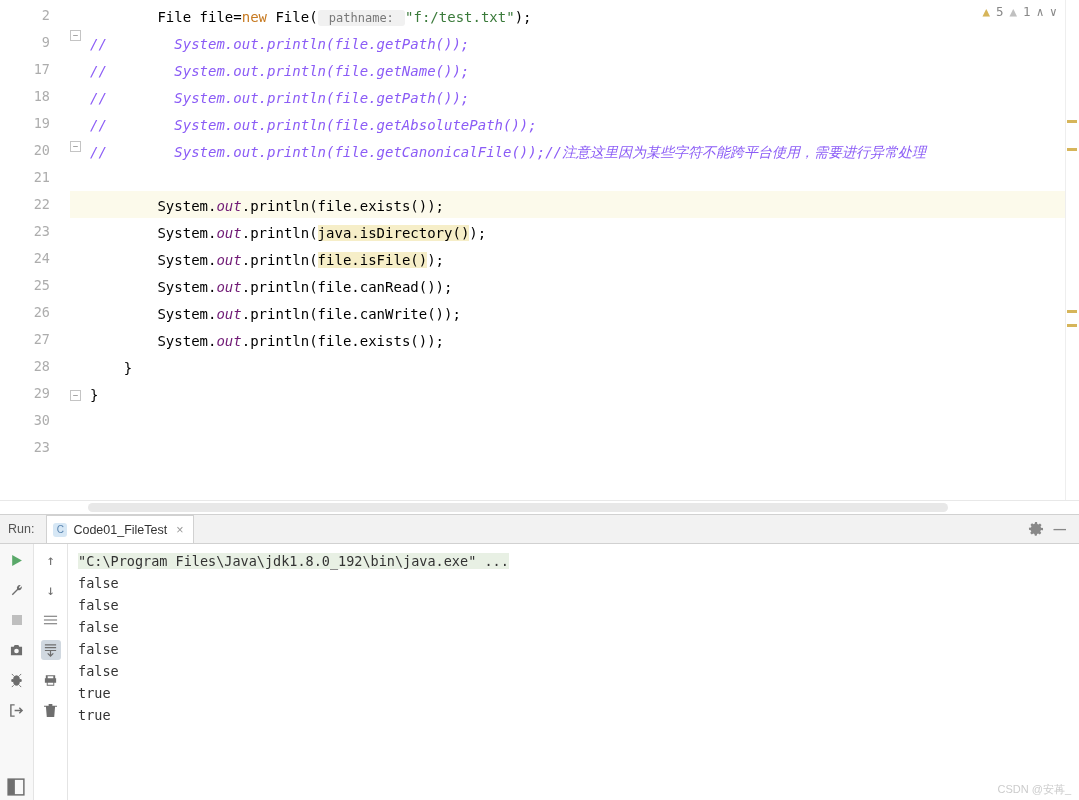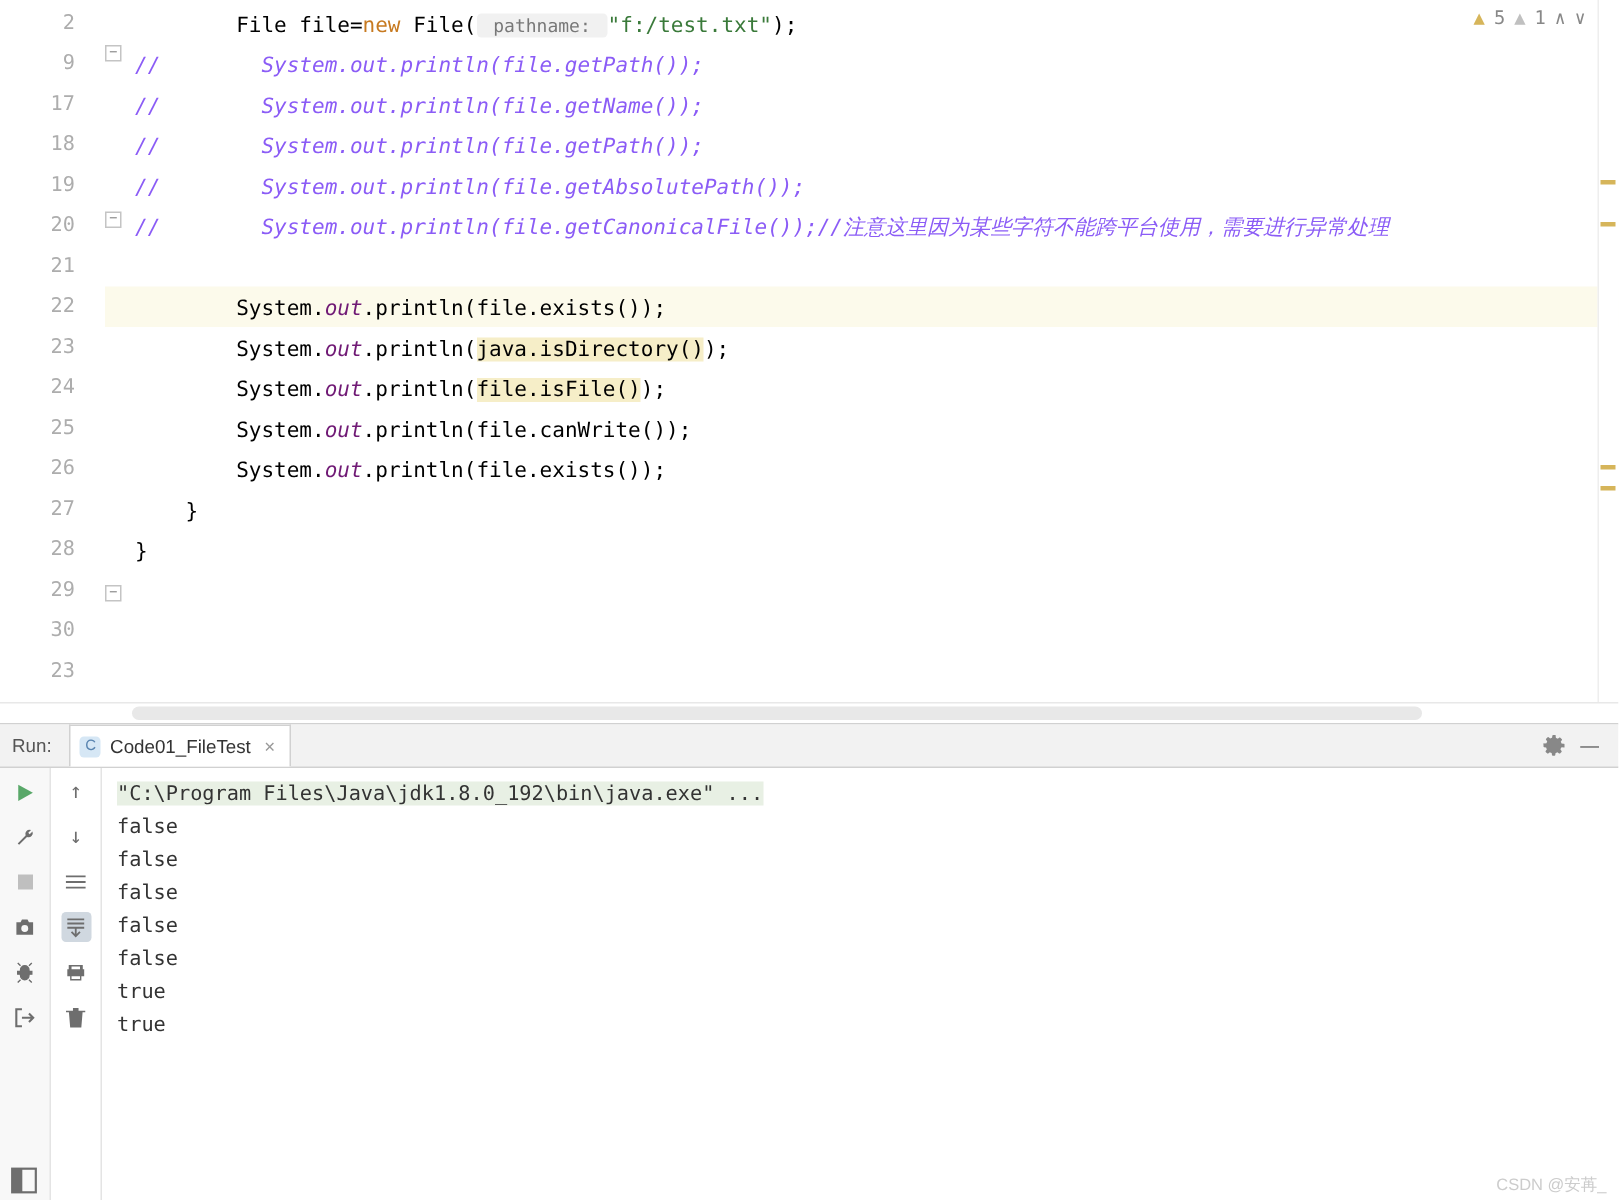--- a/index.html
+++ b/index.html
@@ -111,21 +111,21 @@
   top: 2px; left: 88px;
   width: 860px; height: 9px;
   background: #e8e8e8;
   border-radius: 5px;
 }
 
 .run-panel {
   border-top: 1px solid #d1d1d1;
   display: flex;
   flex-direction: column;
-  height: 318px;
+  height: 286px;
   background: #fff;
 }
 .run-tabbar {
   height: 29px;
   display: flex;
   align-items: center;
   background: #f2f2f2;
   border-bottom: 1px solid #d1d1d1;
   padding: 0 8px;
   font-family: -apple-system, "Segoe UI", sans-serif;
@@ -263,20 +263,21 @@
         <div class="line">        File file=<span class="kw">new</span> File(<span class="param-hint"> pathname: </span><span class="str">"f:/test.txt"</span>);</div>
         <div class="line"><span class="comment">//        System.out.println(file.getPath());</span></div>
         <div class="line"><span class="comment">//        System.out.println(file.getName());</span></div>
         <div class="line"><span class="comment">//        System.out.println(file.getPath());</span></div>
         <div class="line"><span class="comment">//        System.out.println(file.getAbsolutePath());</span></div>
         <div class="line"><span class="comment">//        System.out.println(file.getCanonicalFile());//注意这里因为某些字符不能跨平台使用，需要进行异常处理</span></div>
         <div class="line"></div>
         <div class="line hl">        System.<span class="field">out</span>.println(file.exists());</div>
         <div class="line">        System.<span class="field">out</span>.println(<span class="highlight-usage">java.isDirectory()</span>);</div>
         <div class="line">        System.<span class="field">out</span>.println(<span class="highlight-usage">file.isFile()</span>);</div>
+        <div class="line">        System.<span class="field">out</span>.println(file.canRead());</div>
         <div class="line">        System.<span class="field">out</span>.println(file.canWrite());</div>
         <div class="line">        System.<span class="field">out</span>.println(file.exists());</div>
         <div class="line">    }</div>
         <div class="line">}</div>
         <div class="line"></div>
       </div>
     <div class="right-gutter">
       <div class="marker-warn" style="top:120px"></div>
       <div class="marker-warn" style="top:148px"></div>
       <div class="marker-warn" style="top:310px"></div>

